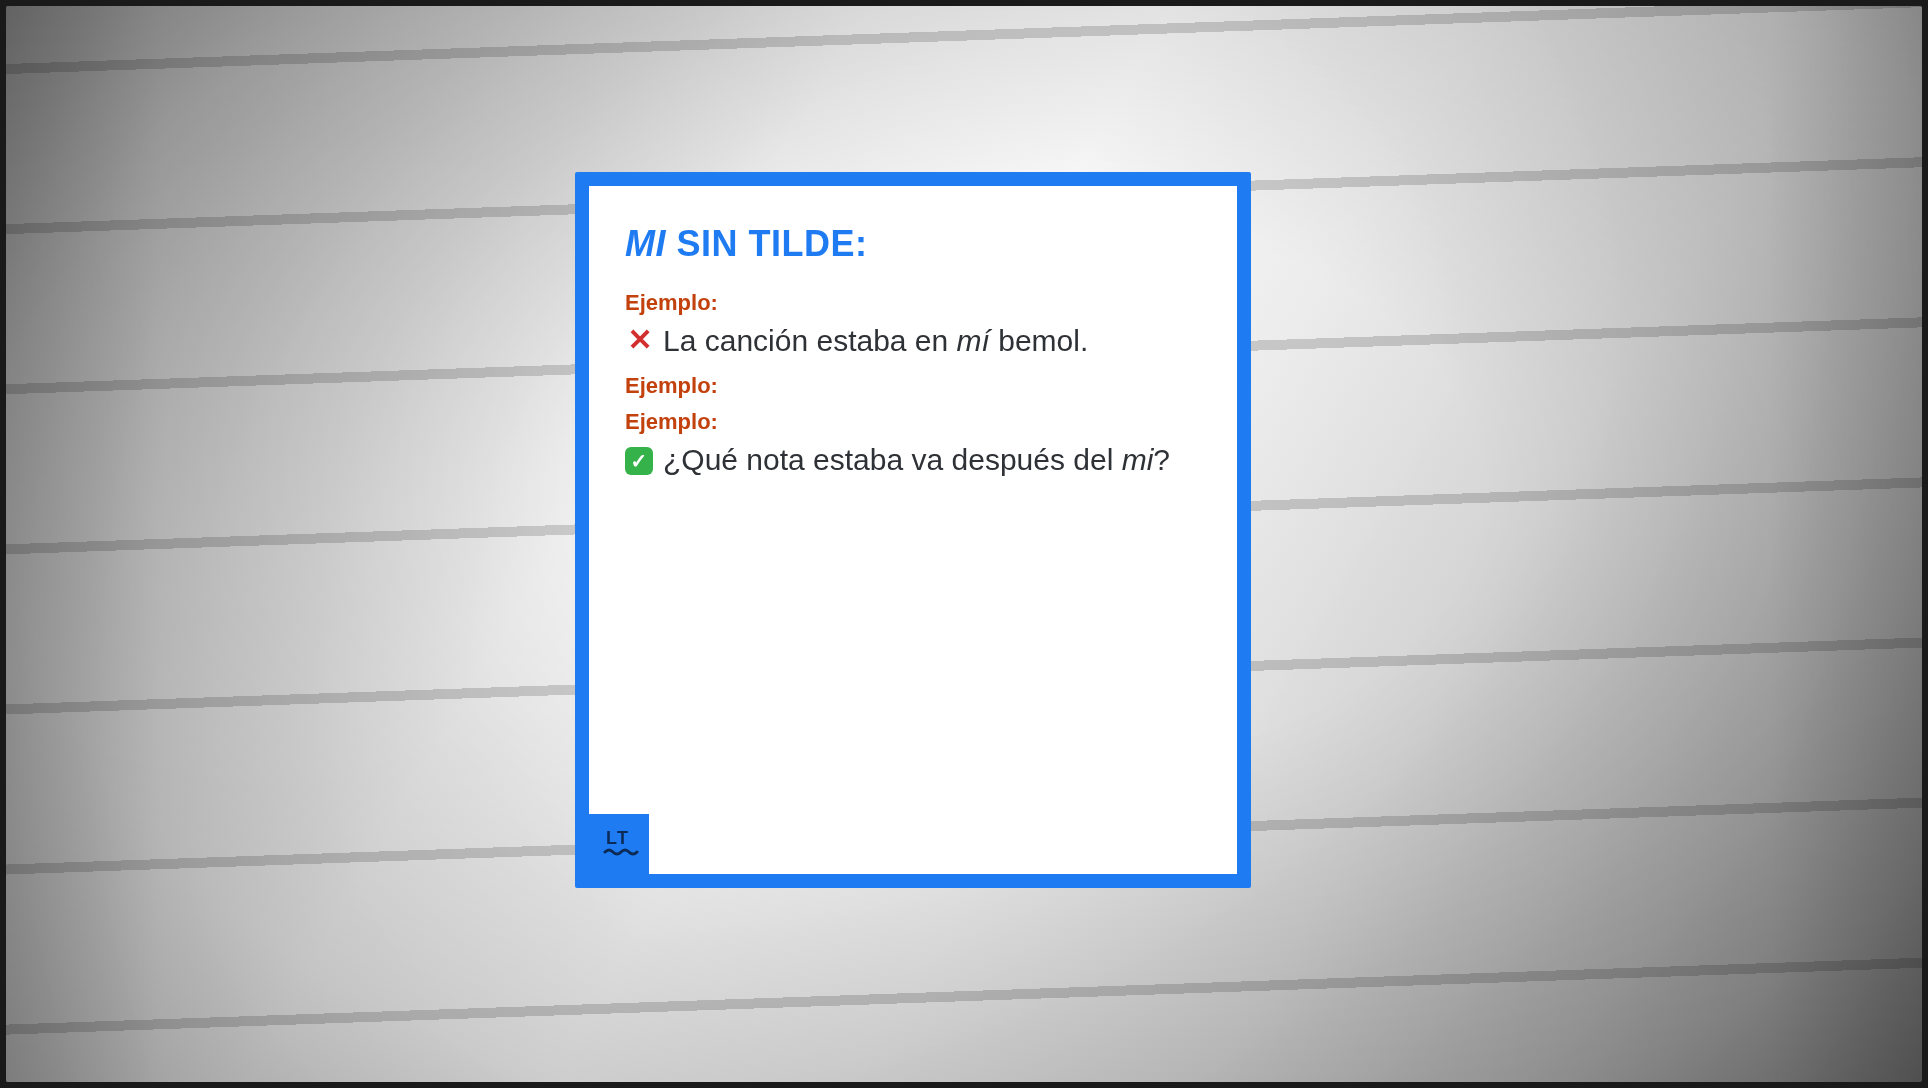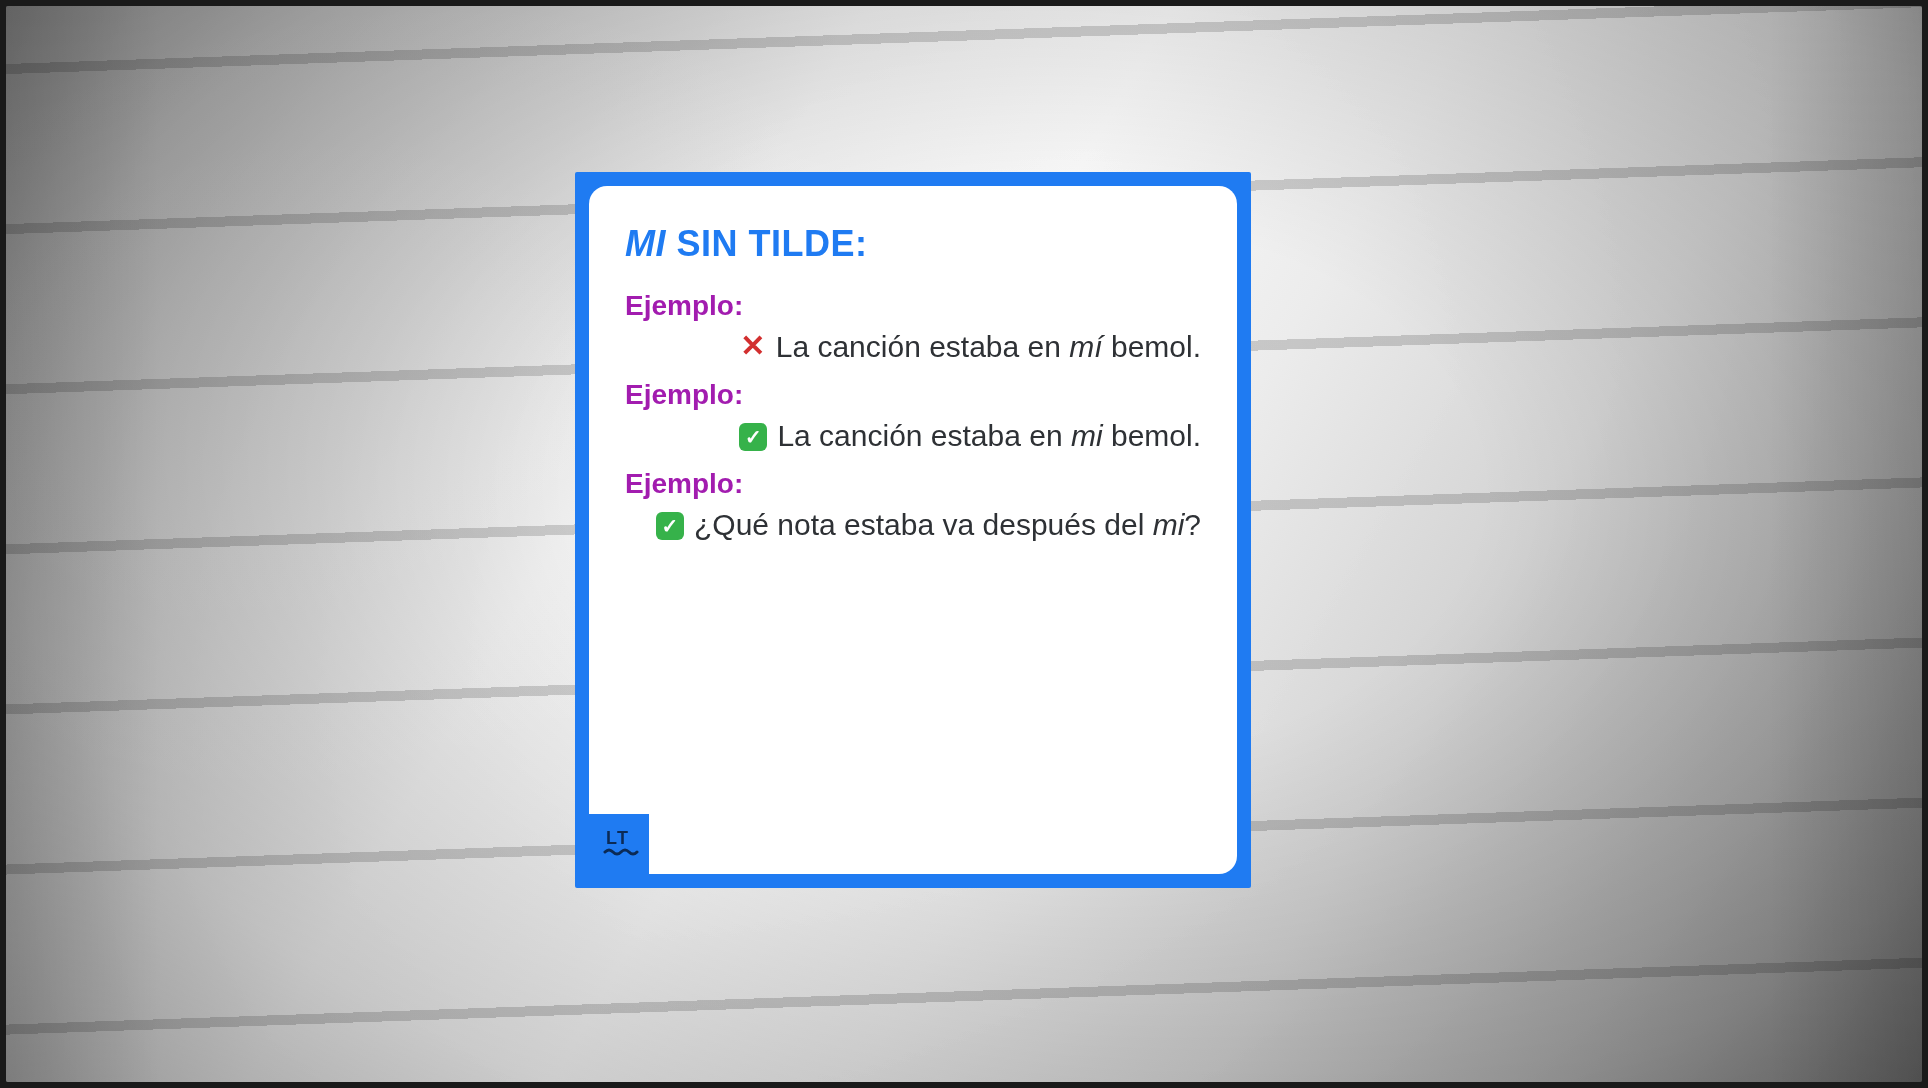--- a/index.html
+++ b/index.html
@@ -73,48 +73,46 @@
     background: #1f7bf2;
     border-radius: 2px;
   }
 
   .card {
     position: absolute;
     inset: 14px;
     background: #ffffff;
     padding: 36px 36px 36px 36px;
     box-sizing: border-box;
-    border-radius: 18px;
   }
 
   .card-title {
     font-size: 36px;
     font-weight: 800;
     letter-spacing: 0.5px;
     color: #1f7bf2;
     margin: 2px 0 26px 0;
     line-height: 1.1;
   }
   .card-title .mi {
     font-style: italic;
   }
 
   .lbl {
-    font-size: 28px;
+    font-size: 22px;
     font-weight: 700;
-    color: #a21caf;
+    color: #c2410c;
     margin: 10px 0 2px 0;
   }
 
   .line {
     font-size: 30px;
     line-height: 1.5;
     color: #2e3135;
     margin: 0 0 6px 0;
-    text-align: right;
   }
   .good-box {
     display: inline-flex;
     align-items: center;
     justify-content: center;
     width: 28px;
     height: 28px;
     border-radius: 6px;
     background: #36b24a;
     color: #fff;
@@ -166,23 +164,20 @@
       <div class="card-title">
         <span class="mi">MI</span><span> SIN TILDE:</span>
       </div>
 
       <div class="lbl">Ejemplo:</div>
       <div class="line">
         <span class="bad-x">✕</span><span>La canción estaba en </span><span class="ital">mí</span><span> bemol.</span>
       </div>
 
       <div class="lbl">Ejemplo:</div>
-      <div class="line">
-        <span class="good-box">✓</span><span>La canción estaba en </span><span class="ital">mi</span><span> bemol.</span>
-      </div>
 
       <div class="lbl">Ejemplo:</div>
       <div class="line">
         <span class="good-box">✓</span><span>¿Qué nota estaba va después del </span><span class="ital">mi</span><span>?</span>
       </div>
 
       <div class="logo-badge">
         <svg width="40" height="40" viewBox="0 0 40 40">
           <text x="7" y="20" font-family="Segoe UI, Arial" font-size="18" font-weight="900" fill="#0b2a55">L</text>
           <text x="18" y="20" font-family="Segoe UI, Arial" font-size="18" font-weight="900" fill="#0b2a55">T</text>

